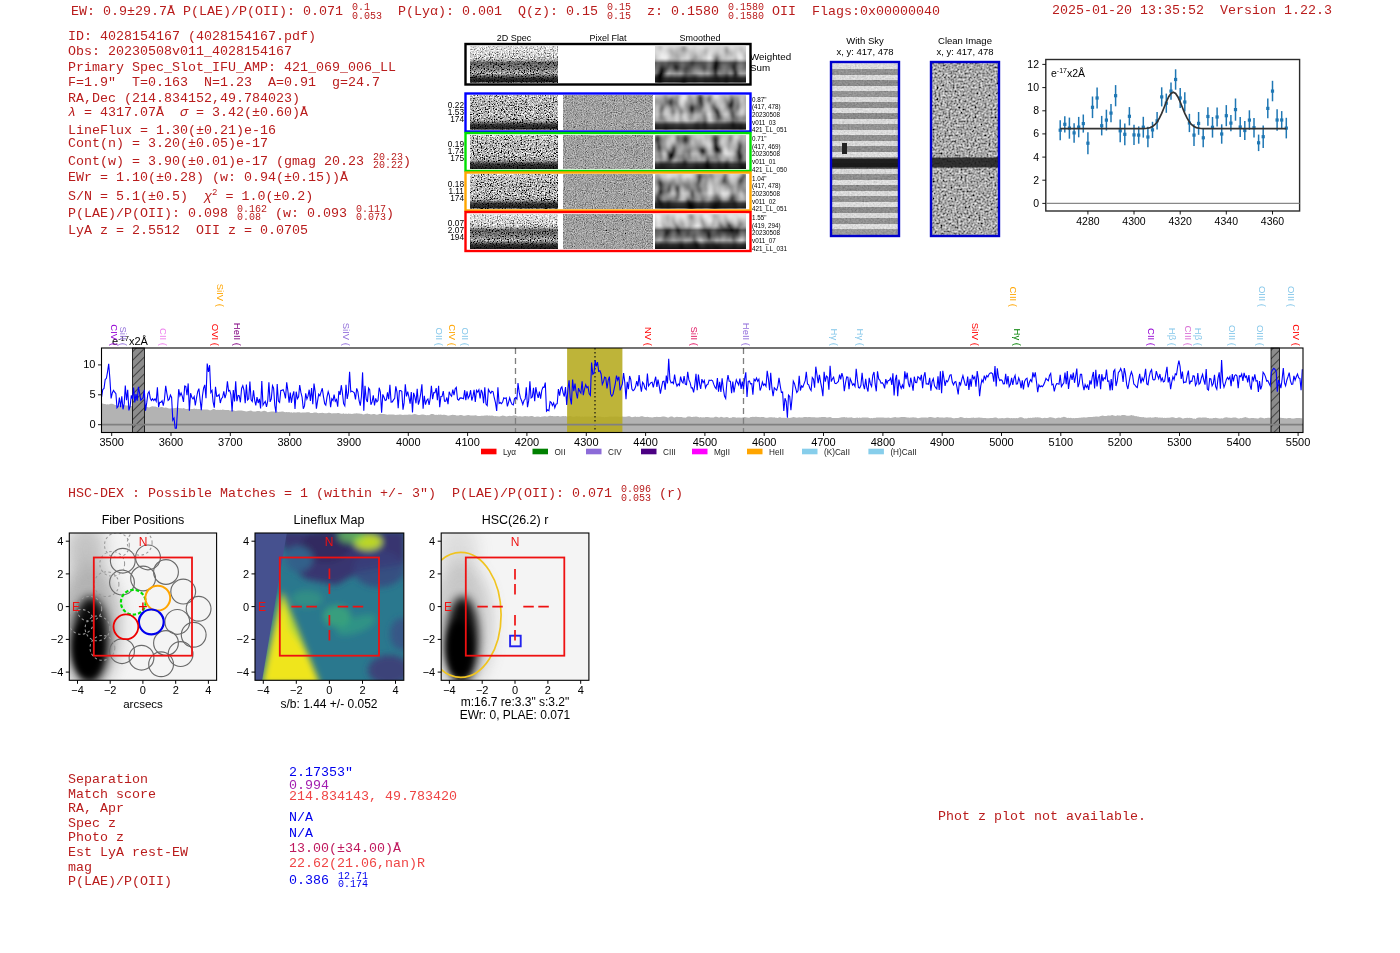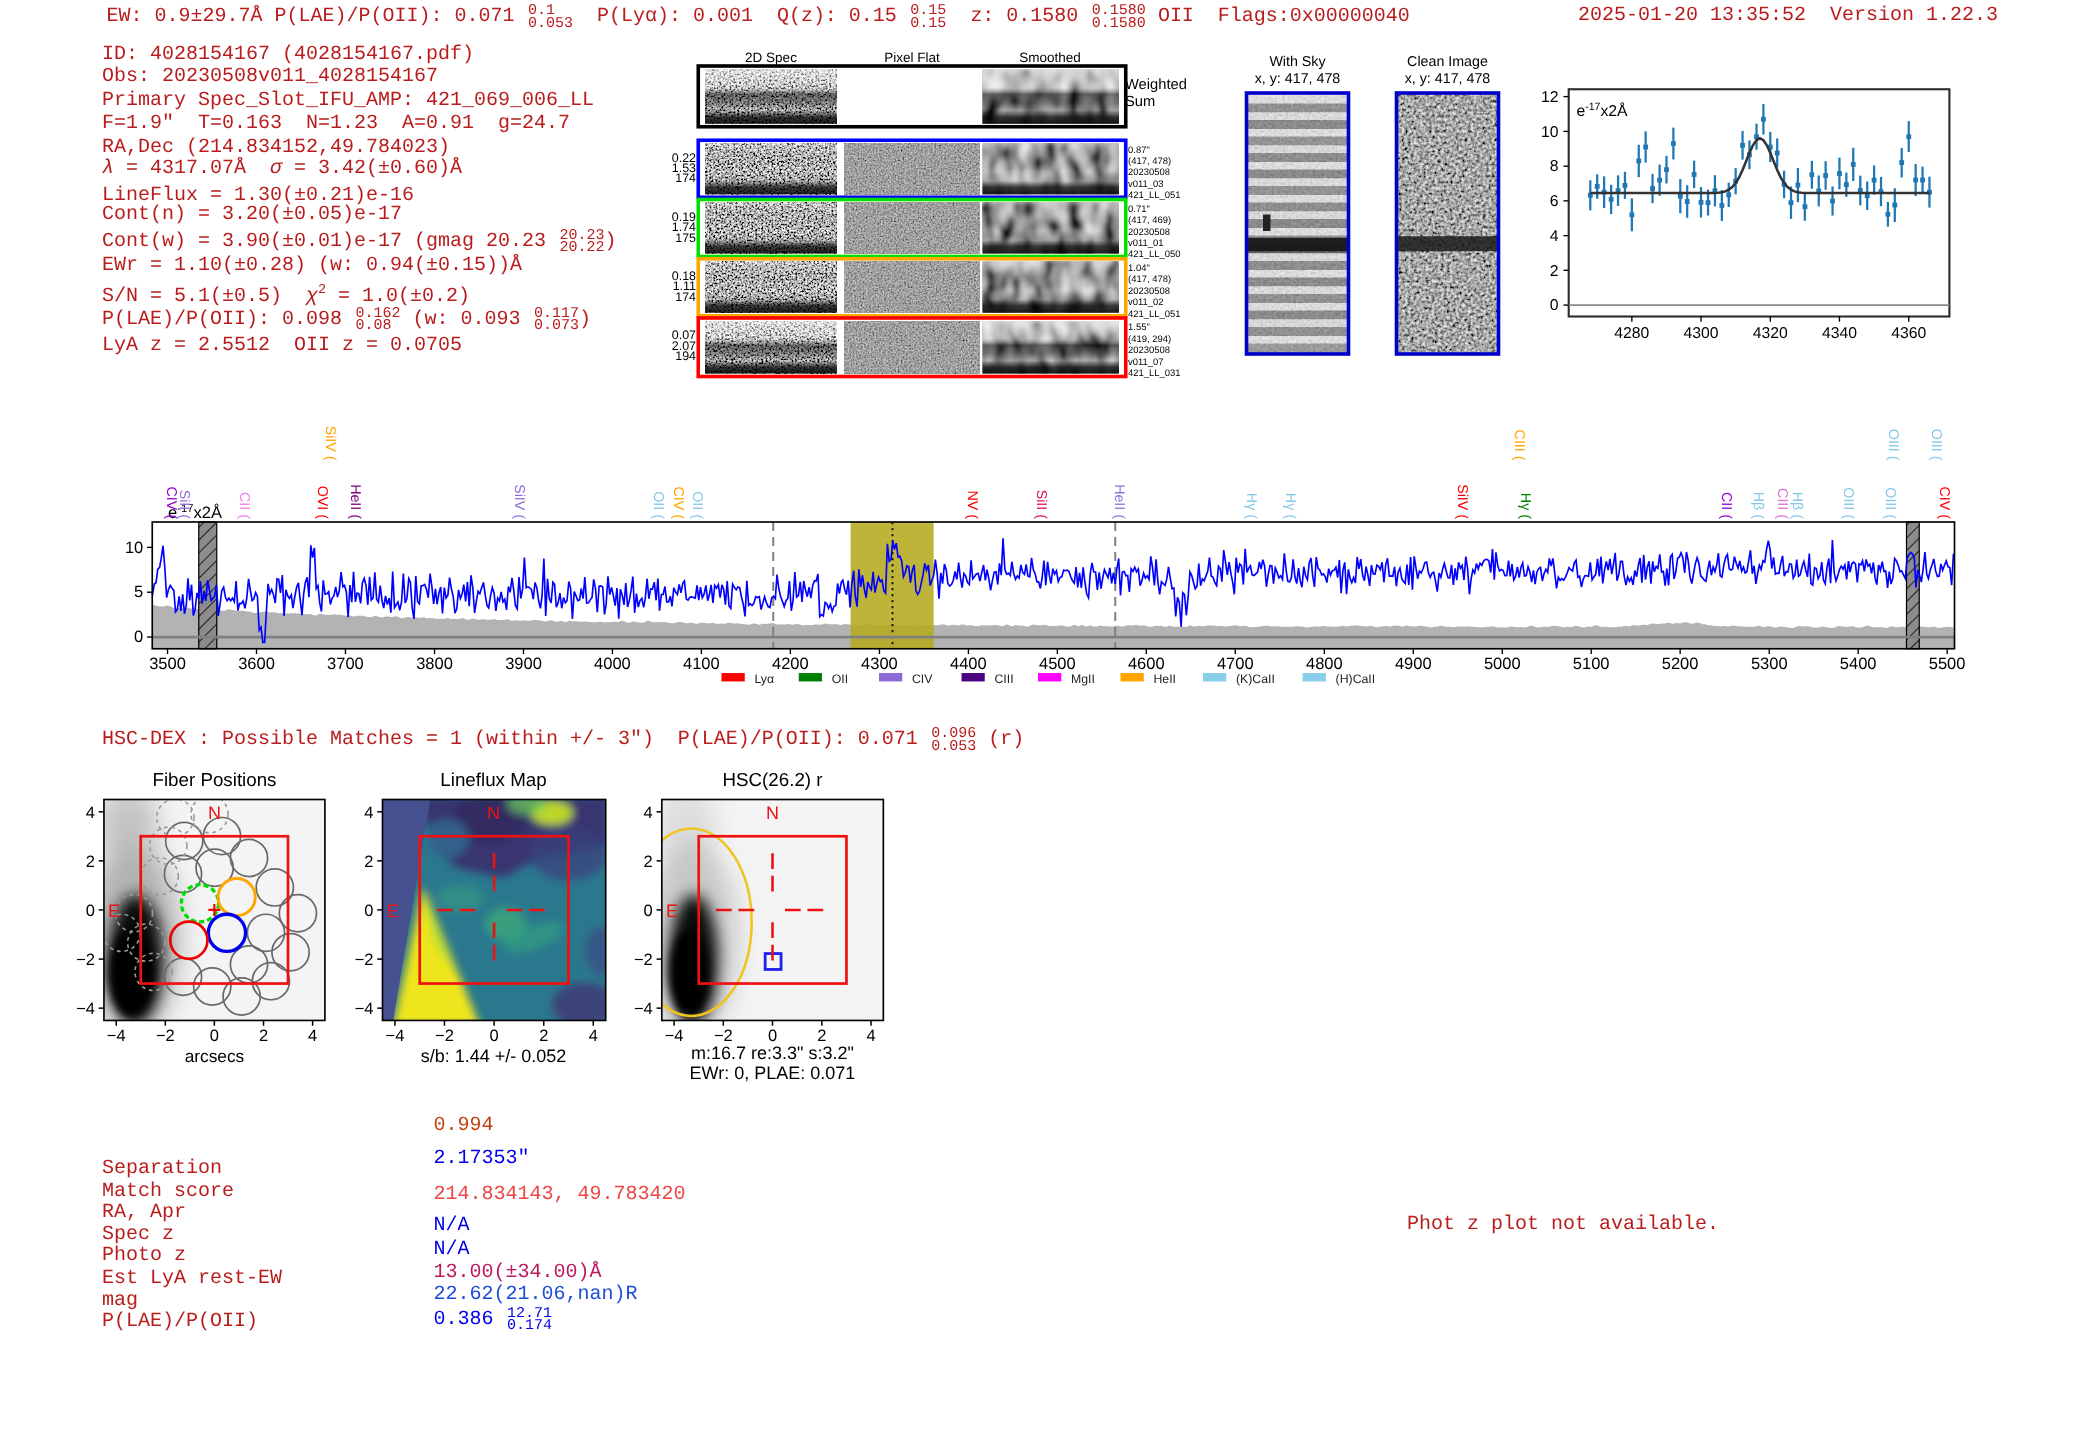--- a/index.html
+++ b/index.html
@@ -26,26 +26,26 @@
 <div class="mono" style="left:68px;top:486px">HSC-DEX : Possible Matches = 1 (within +/- 3")  P(LAE)/P(OII): 0.071 <span class="fr"><span>0.096</span><span>0.053</span></span> (r)</div>
 <div class="mono" style="left:68px;top:773.0px">Separation</div>
 <div class="mono" style="left:68px;top:787.6px">Match score</div>
 <div class="mono" style="left:68px;top:802.2px">RA, Apr</div>
 <div class="mono" style="left:68px;top:816.8px">Spec z</div>
 <div class="mono" style="left:68px;top:831.4px">Photo z</div>
 <div class="mono" style="left:68px;top:846.0px">Est LyA rest-EW</div>
 <div class="mono" style="left:68px;top:860.6px">mag</div>
 <div class="mono" style="left:68px;top:875.2px">P(LAE)/P(OII)</div>
 <div class="mono" style="left:289px;top:765.5px;color:#0000EE">2.17353"</div>
-<div class="mono" style="left:289px;top:744px;color:#c2410c">0.994</div>
+<div class="mono" style="left:289px;top:779px;color:#a21caf">0.994</div>
 <div class="mono" style="left:289px;top:790px;color:#ef4444">214.834143, 49.783420</div>
 <div class="mono" style="left:289px;top:811.4px;color:#0000EE">N/A</div>
 <div class="mono" style="left:289px;top:826.7px;color:#0000EE">N/A</div>
 <div class="mono" style="left:289px;top:842.0px;color:#be185d">13.00(±34.00)Å</div>
-<div class="mono" style="left:289px;top:857.3px;color:#1d4ed8">22.62(21.06,nan)R</div>
+<div class="mono" style="left:289px;top:857.3px;color:#ef4444">22.62(21.06,nan)R</div>
 <div class="mono" style="left:289px;top:872.6px;color:#0000EE">0.386 <span class="fr"><span>12.71</span><span>0.174</span></span></div>
 <div class="mono" style="left:938px;top:810px">Phot z plot not available.</div>
 <svg style="left:440px;top:28px" width="360" height="232" viewBox="0 0 360 232">
 <defs>
 <filter id="nzA" x="0%" y="0%" width="100%" height="100%">
  <feTurbulence type="fractalNoise" baseFrequency="0.75" numOctaves="2" seed="11" stitchTiles="stitch"></feTurbulence>
  <feColorMatrix type="saturate" values="0"></feColorMatrix>
  <feComponentTransfer>
           <feFuncR type="linear" slope="3.5" intercept="-1.27"></feFuncR>
           <feFuncG type="linear" slope="3.5" intercept="-1.27"></feFuncG>

